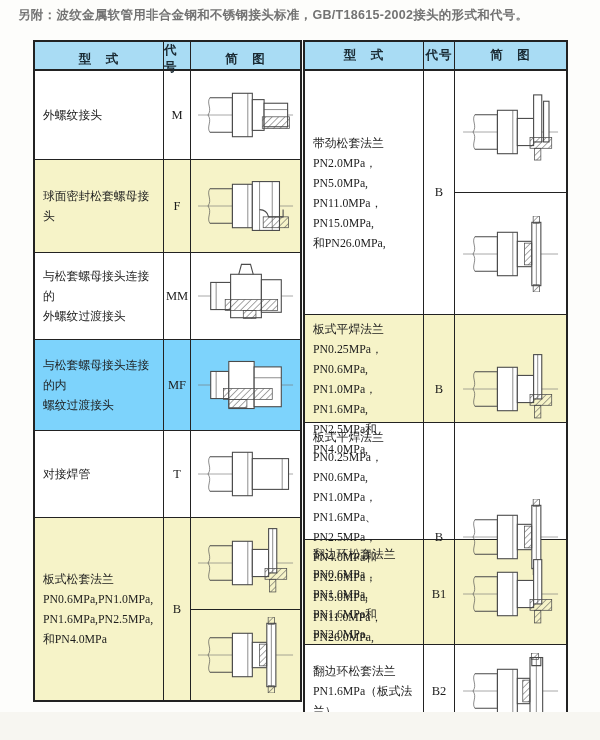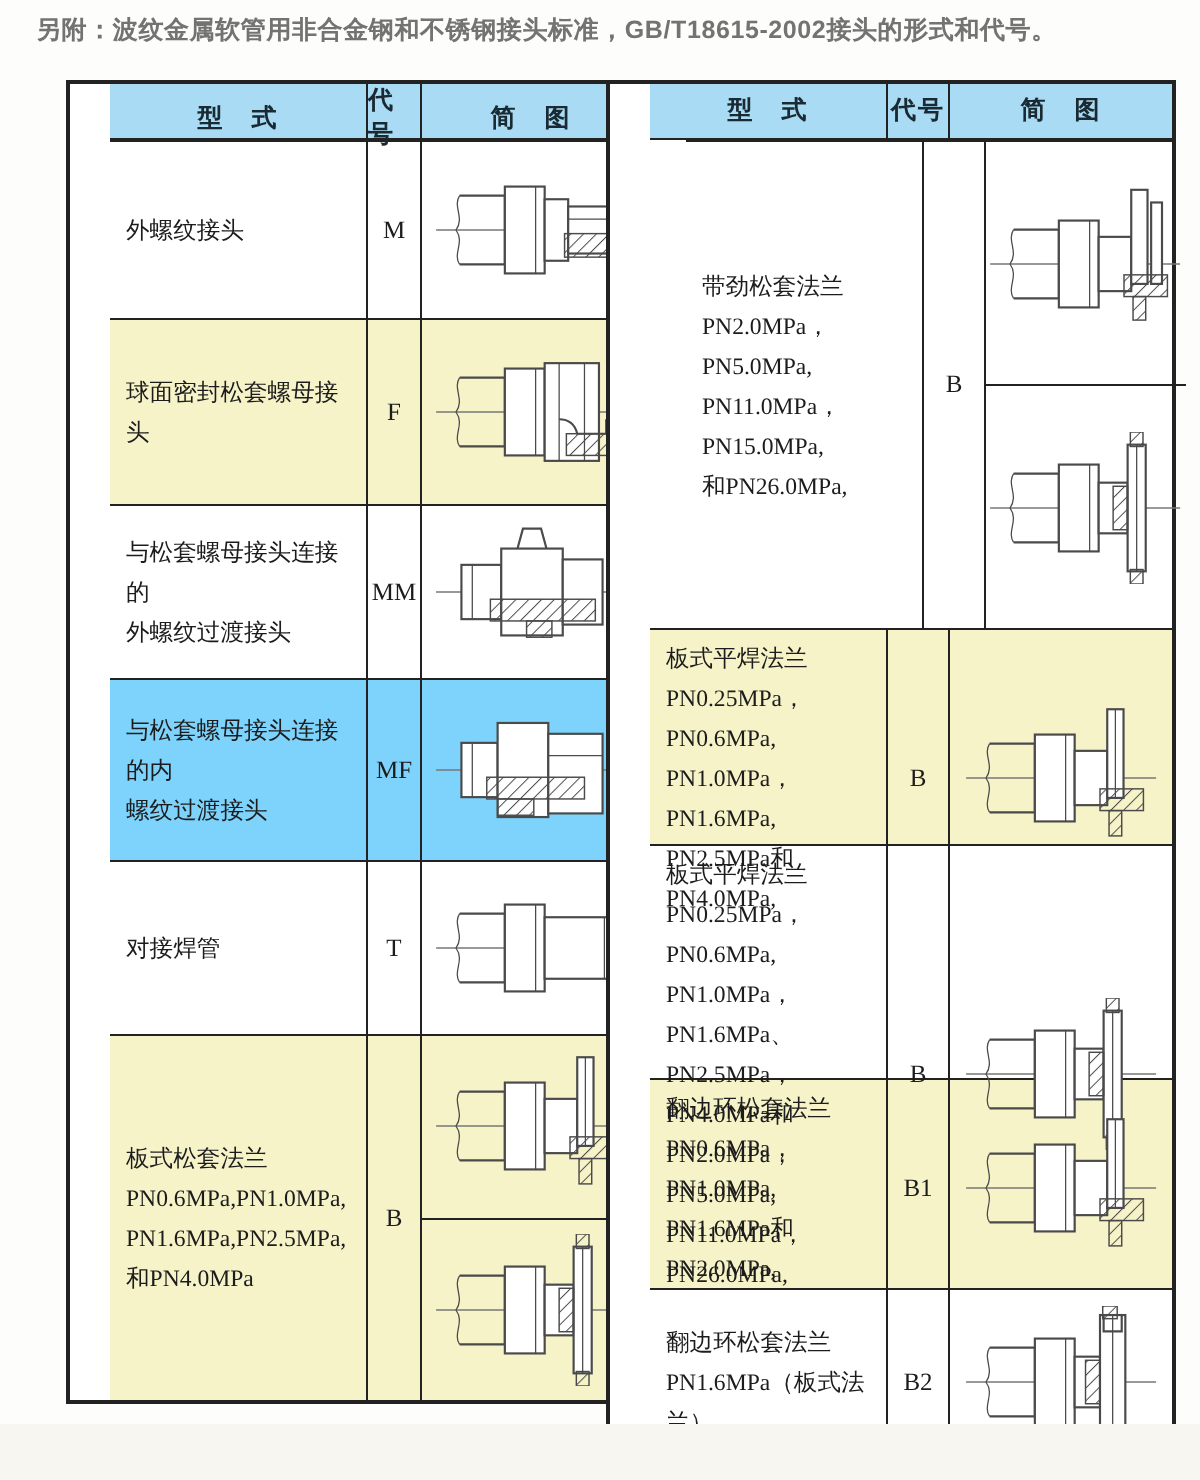--- a/index.html
+++ b/index.html
@@ -6,21 +6,21 @@
   .page{
     position:relative;width:600px;height:740px;background:#fdfdfb;overflow:hidden;
     font-family:"Liberation Serif","DejaVu Serif",serif;color:#1c1c1c;
   }
   .doc-title{
     position:absolute;left:18px;top:7px;width:570px;
     font-family:"Liberation Sans","DejaVu Sans",sans-serif;
     font-weight:bold;font-size:12.5px;letter-spacing:0.3px;color:#737373;
   }
   .jtable{
-    position:absolute;top:40px;border:2px solid #222;background:#fff;padding-left:20px;
+    position:absolute;top:40px;border:2px solid #222;background:#fff;
   }
   .jtable.left{left:33px;width:265px;}
   .jtable.right{left:303px;width:261px;}
   .thead{
     display:grid;height:28px;box-sizing:border-box;border-bottom:1px solid #222;
   }
   .jtable.left .thead,.jtable.left .trow{grid-template-columns:129px 27px 1fr;}
   .jtable.right .thead,.jtable.right .trow{grid-template-columns:119px 31px 1fr;}
   .thead .hcell{
     display:flex;align-items:center;justify-content:center;
@@ -255,21 +255,21 @@
       </div>
   </div>
 
   <div class="jtable right">
     <div class="thead" style="background: rgb(169, 220, 244);">
       <div class="hcell b">型　式</div>
       <div class="hcell b">代号</div>
       <div class="hcell">简　图</div>
     </div>
     <div class="rows" id="right-rows">
-        <div class="trow" style="height: 244px; margin-left: 18px;">
+        <div class="trow" style="height: 244px;">
           <div class="type-cell">
             <span class="type-text">带劲松套法兰
 PN2.0MPa，PN5.0MPa,
 PN11.0MPa，PN15.0MPa,
 和PN26.0MPa,</span>
           </div>
           <div class="code-cell">
             <span>B</span>
           </div>
           <div class="diagram-cell">

